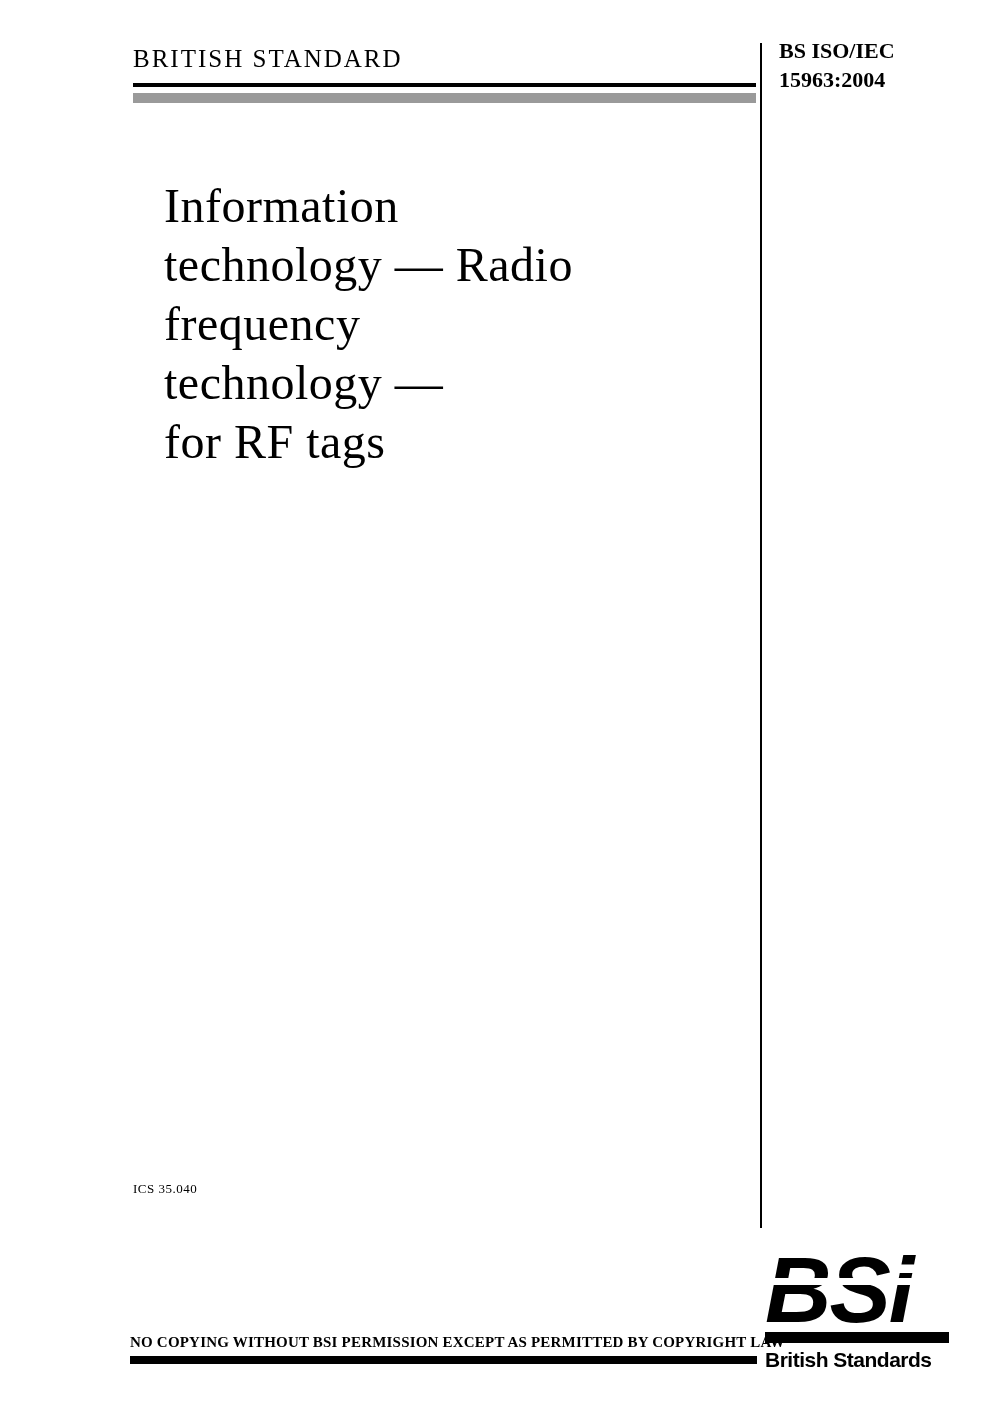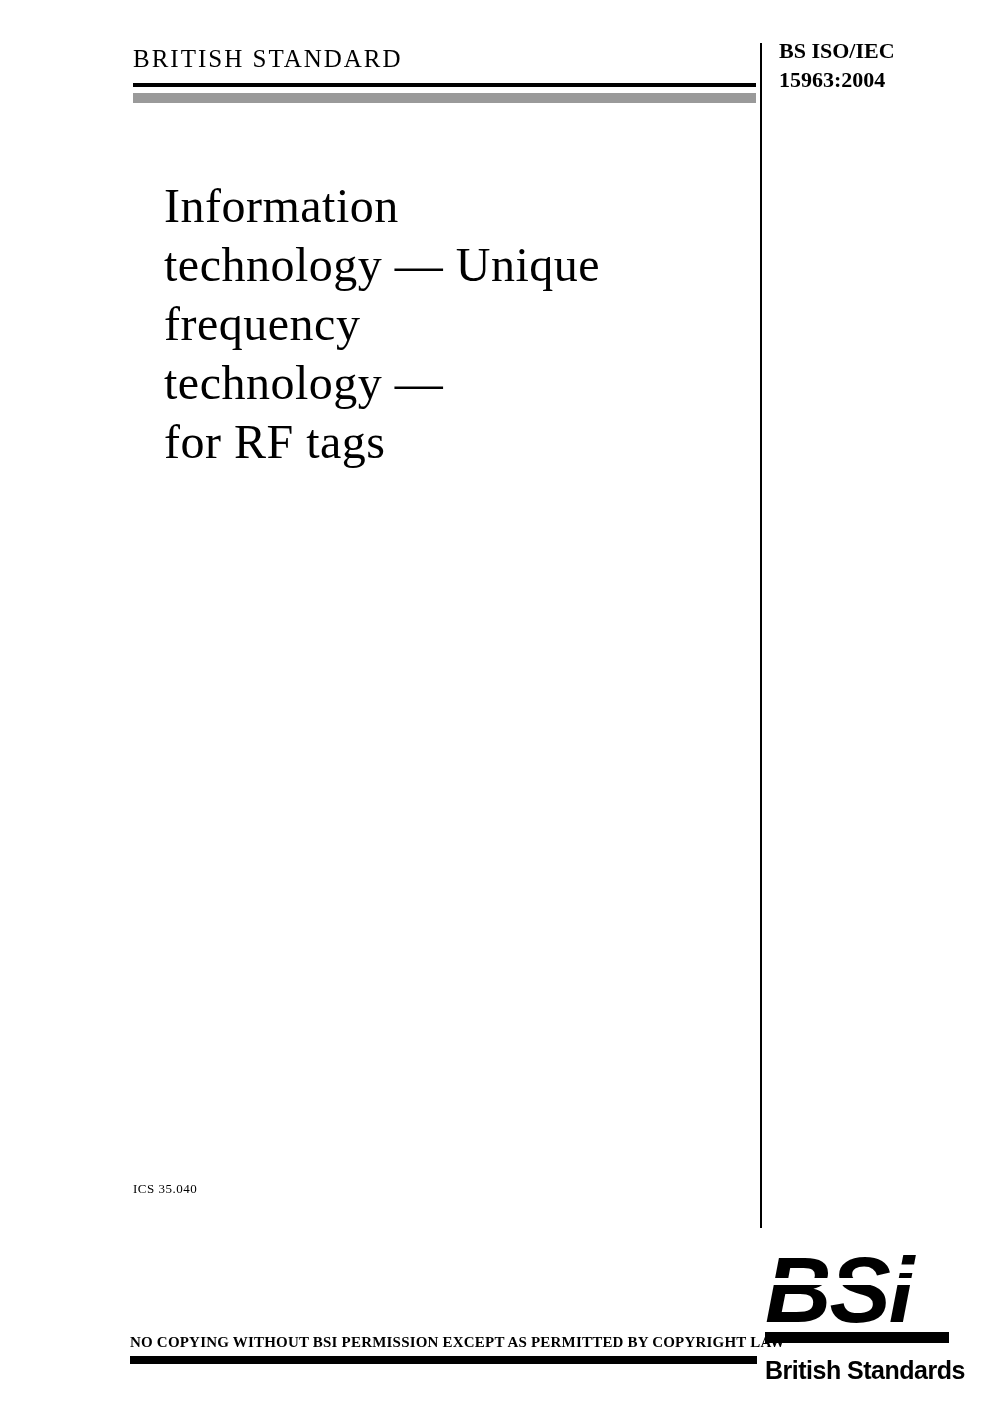--- a/index.html
+++ b/index.html
@@ -65,41 +65,41 @@
     font-weight: bold; font-style: italic;
     font-size: 92px; line-height: 80px; letter-spacing: -2px;
   }
   .bsi-letter-slice {
     position: absolute; left: 0; top: 28px; width: 100%; height: 7px;
     background: #fff;
   }
   .bsi-bar { width: 184px; height: 11px; background: #000; margin-top: 2px; }
   .bsi-name {
     font-family: "Liberation Sans", "DejaVu Sans", sans-serif;
-    font-weight: bold; font-size: 25px; line-height: 26px;
-    letter-spacing: -0.5px; margin-top: 14px; white-space: nowrap;
+    font-weight: bold; font-size: 21px; line-height: 26px;
+    letter-spacing: -0.5px; margin-top: 4px; white-space: nowrap;
   }
 </style>
 </head>
 <body>
 
 <div class="abs brand-label">BRITISH STANDARD</div>
 <div class="abs header-rule" style="background: rgb(0, 0, 0);"></div>
 <div class="abs header-graybar" style="background: rgb(154, 154, 154);"></div>
 
 <div class="abs doc-ref">
   <div>BS ISO/IEC</div>
   <div>15963:2004</div>
 </div>
 
 <div class="abs v-rule" style="background: rgb(0, 0, 0);"></div>
 
 <div class="abs doc-title">
   <div>Information</div>
-  <div>technology — Unique</div>
+  <div>technology — Radio</div>
   <div>frequency</div>
   <div>technology —</div>
   <div>for RF tags</div>
 </div>
 
 <div class="abs ics-note">ICS 35.040</div>
 
 <div class="abs copyright-wrap">
   <span class="copyright-text">NO COPYING WITHOUT BSI PERMISSION EXCEPT AS PERMITTED BY COPYRIGHT LAW</span>
 </div>

